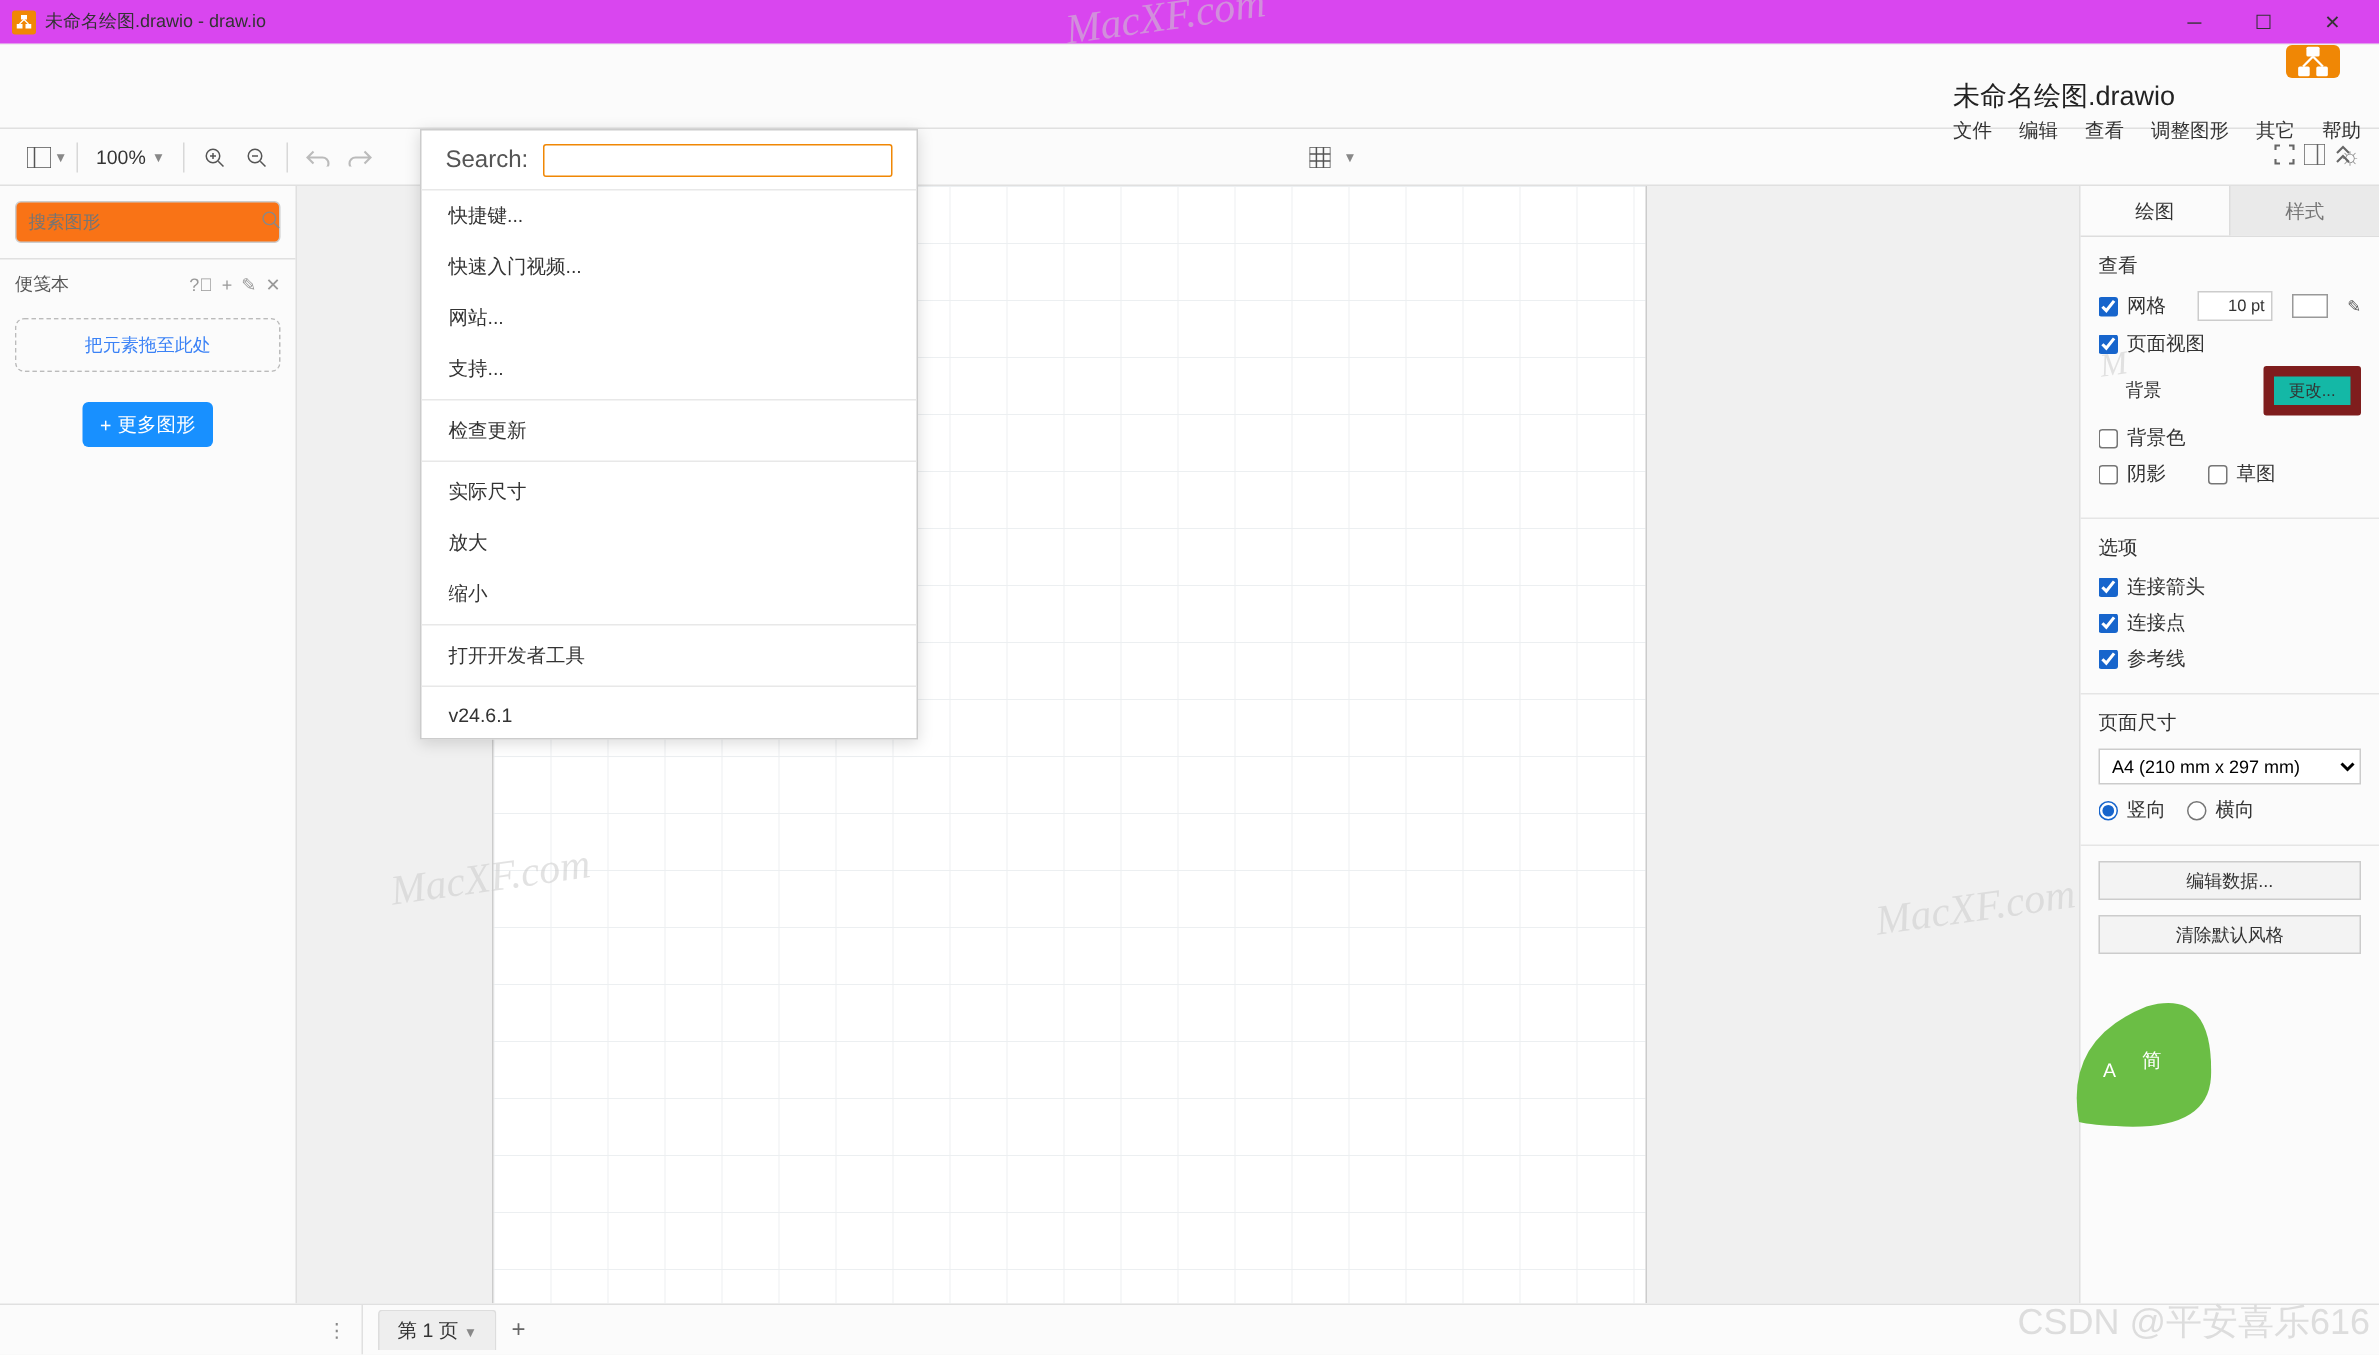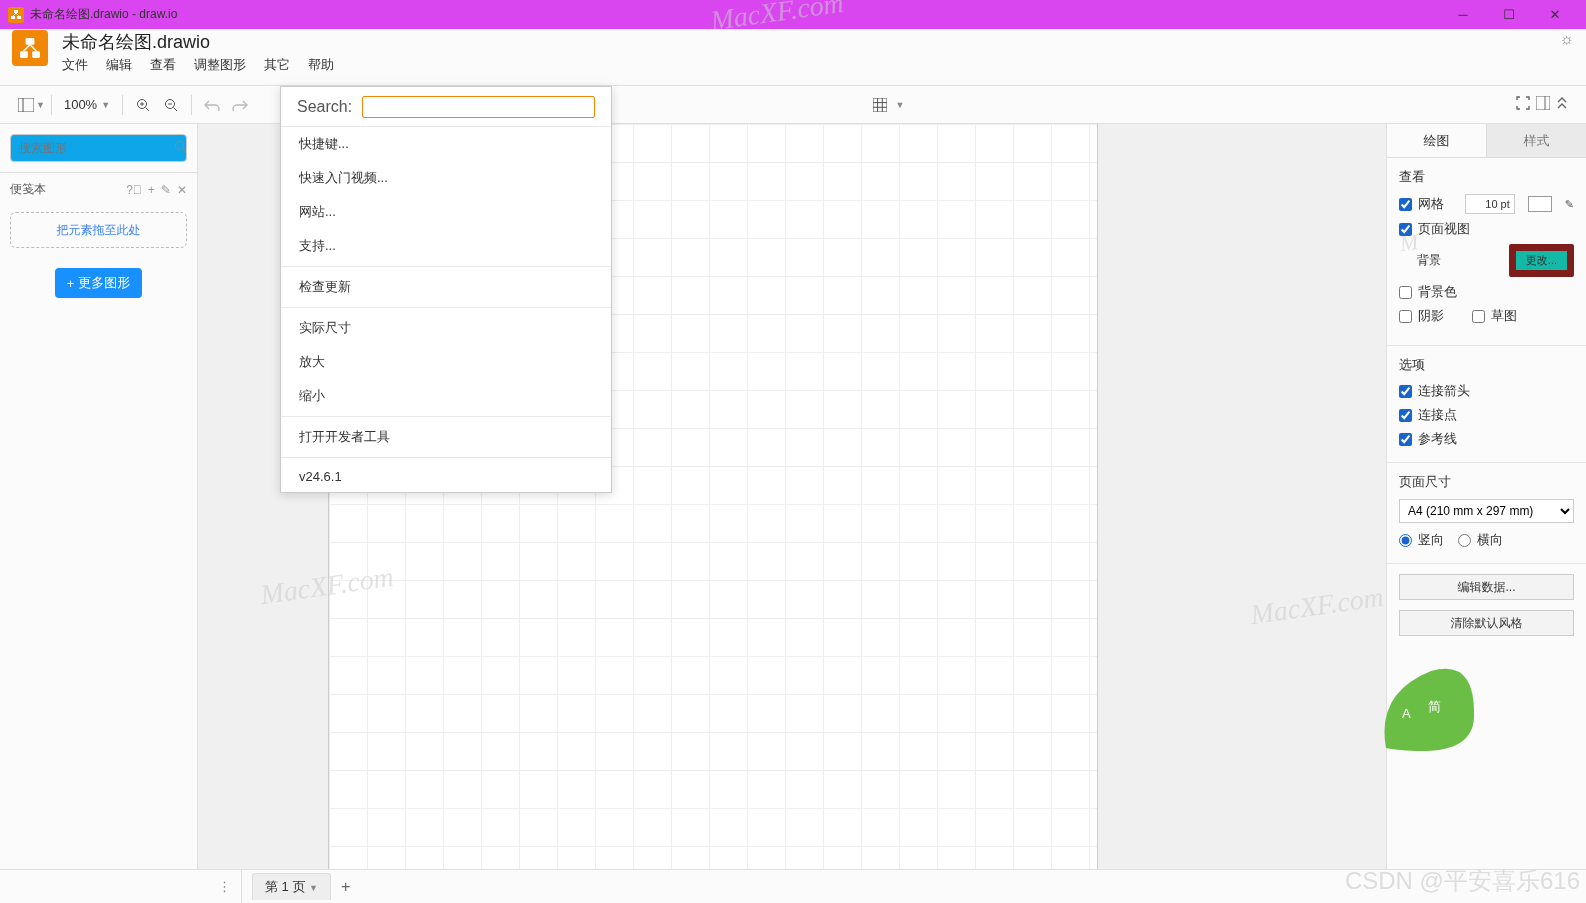--- a/index.html
+++ b/index.html
@@ -5,42 +5,42 @@
 * { margin:0; padding:0; box-sizing:border-box; font-family:"Helvetica Neue",Arial,sans-serif; font-size:13px; }
 body { width:1586px; height:903px; background:#fff; overflow:hidden; position:relative; }
 
 .titlebar { height:30px; background:#d946ef; display:flex; align-items:center; padding:0 8px; border-bottom:1px solid #eee; }
 .titlebar .appicon { width:16px; height:16px; background:#f08705; border-radius:2px; margin-right:6px; display:flex; align-items:center; justify-content:center; }
 .titlebar .appicon svg { width:10px; height:10px; }
 .titlebar .title { font-size:12px; color:#333; }
 .winctrl { margin-left:auto; display:flex; }
 .winctrl div { width:46px; height:30px; display:flex; align-items:center; justify-content:center; color:#333; }
 
-.header { height:56px; background:#fbfbfb; display:flex; align-items:flex-start; padding:0 12px; border-bottom:1px solid #e0e0e0; }
+.header { height:56px; background:#fbfbfb; display:flex; align-items:flex-end; padding:0 12px; border-bottom:1px solid #e0e0e0;flex-direction:column; }
 .logo { width:36px; height:36px; background:#f08705; border-radius:4px; margin-right:14px; display:flex; align-items:center; justify-content:center; }
 .logo svg { width:22px; height:22px; }
 .headtext .doctitle { font-size:18px; color:#222; margin-bottom:2px; }
 .menubar { display:flex; gap:18px; }
 .menubar span { font-size:13px; color:#333; }
 .sun { margin-left:auto; color:#888; font-size:16px; }
 
 .toolbar { height:38px; background:#fbfbfb; border-bottom:1px solid #e0e0e0; display:flex; align-items:center; padding:0 12px; }
 .tbtn { width:28px; height:28px; display:flex; align-items:center; justify-content:center; color:#555; }
 .tbtn.dis { color:#bbb; }
 .tbsep { width:1px; height:20px; background:#d8d8d8; margin:0 6px; }
 .zoom { display:flex; align-items:center; padding:0 6px; color:#333; }
 .zoom .caret { margin-left:4px; color:#888; font-size:9px; }
 .tbleft { display:flex; align-items:center; }
 .tbcenter { margin-left:auto; display:flex; align-items:center; }
 .tbright { margin-left:auto; display:flex; align-items:center; gap:6px; color:#666; padding-right:6px;}
 
 .body { display:flex; height:calc(903px - 30px - 56px - 38px - 34px); }
 
 .left { width:198px; background:#fbfbfb; border-right:1px solid #e0e0e0; display:flex; flex-direction:column; }
-.searchshape { margin:10px; border:1px solid #ccc; border-radius:4px; height:28px; display:flex; align-items:center; padding:0 8px; background:#0ea5e9; }
+.searchshape { margin:10px; border:1px solid #ccc; border-radius:4px; height:28px; display:flex; align-items:center; padding:0 8px; background:#f97316; }
 .searchshape input { border:none; outline:none; flex:1; font-size:12px; background:transparent; }
 .searchshape .icon { color:#888; }
 .lsep { height:1px; background:#e0e0e0; margin:0 0 0 0; }
 .scratch { padding:8px 10px; display:flex; align-items:center; }
 .scratch .lab { flex:1; font-size:12px; color:#555; }
 .scratch .ico { color:#999; margin-left:6px; font-size:12px; }
 .dropzone { margin:6px 10px; border:1px dashed #bbb; border-radius:6px; height:36px; display:flex; align-items:center; justify-content:center; color:#3b82f6; font-size:12px; }
 .moreshapes { margin:14px auto 0 auto; background:#1890ff; color:#fff; border:none; border-radius:4px; padding:6px 12px; font-size:13px; display:flex; align-items:center; gap:4px; }
 
 .canvas { flex:1; position:relative; background:#f0f0f0; overflow:hidden; }

